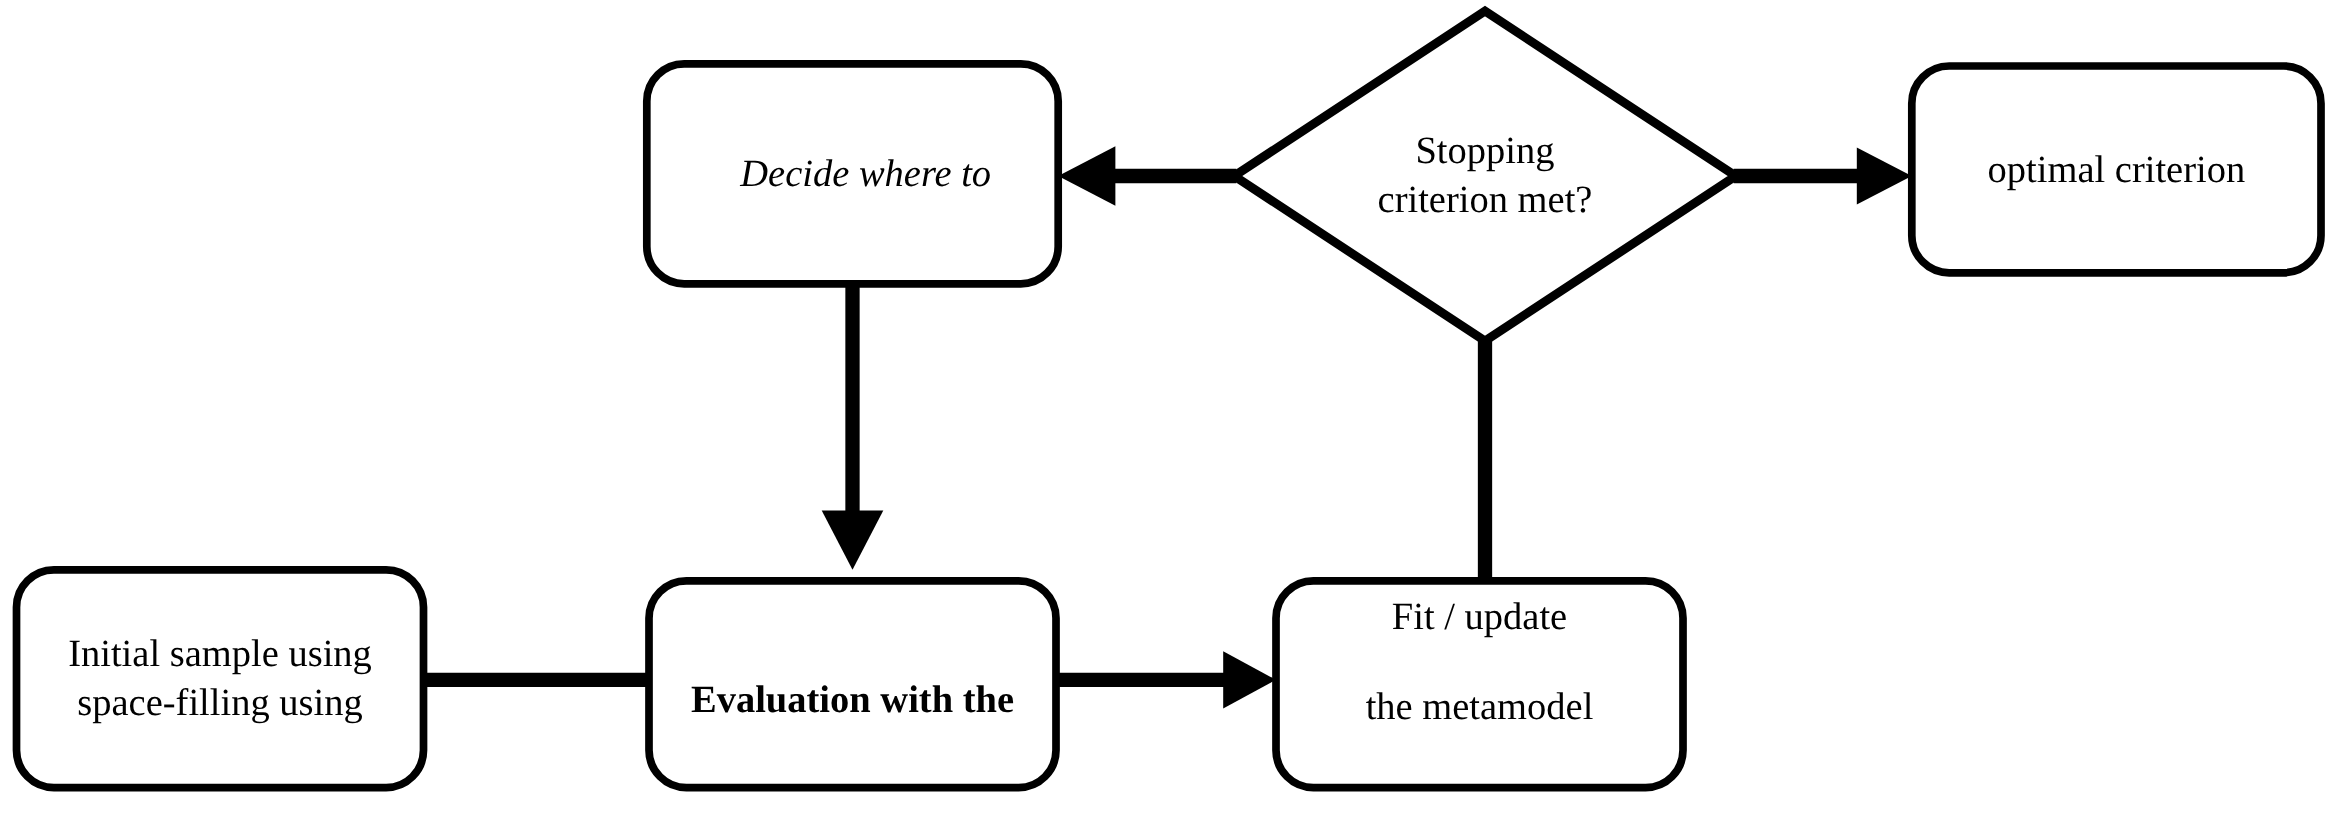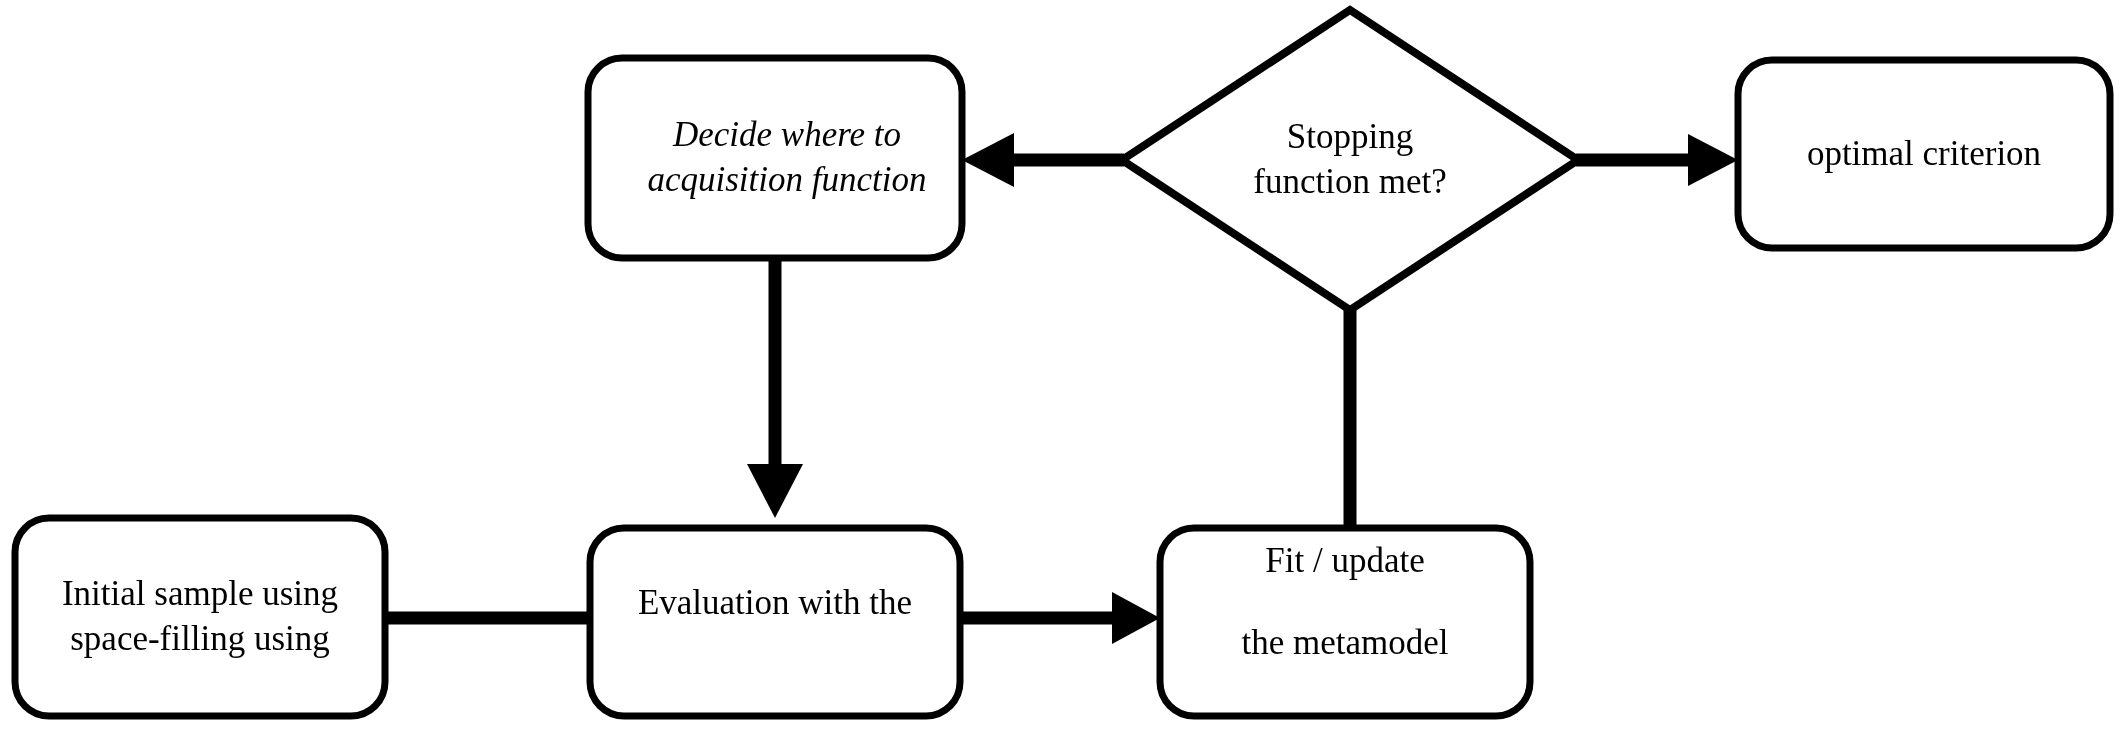--- a/index.html
+++ b/index.html
@@ -114,36 +114,35 @@
 
     <rect class="node-shape" x="1738" y="60" width="372" height="188" rx="34" ry="34"></rect>
 
   </svg>
 
   <div class="node-text" style="left:15px; top:518px; width:370px; height:198px;">
     <span>Initial sample using</span>
     <span>space-filling using</span>
   </div>
 
-  <div class="node-text" style="left:590px; top:509px; width:370px; height:188px;">
+  <div class="node-text" style="left:590px; top:542px; width:370px; height:188px;font-weight:bold;">
     <span>Evaluation with the</span>
   </div>
 
   <div class="node-text" style="left:1160px; top:508px; width:370px; height:188px;gap:37px;">
     <span>Fit / update</span>
     <span>the metamodel</span>
   </div>
 
   <div class="node-text" style="left:600px; top:58px; width:374px; height:200px;font-style:italic;">
     <span>Decide where to</span>
-    <span>acquisition function</span>
   </div>
 
   <div class="node-text" style="left:1190px; top:60px; width:320px; height:200px;text-align:center;">
     <span>Stopping</span>
-    <span>function met?</span>
+    <span>criterion met?</span>
   </div>
 
   <div class="node-text" style="left:1738px; top:60px; width:372px; height:188px;">
     <span>optimal criterion</span>
   </div>
 
 </div>
 
 </body></html>

